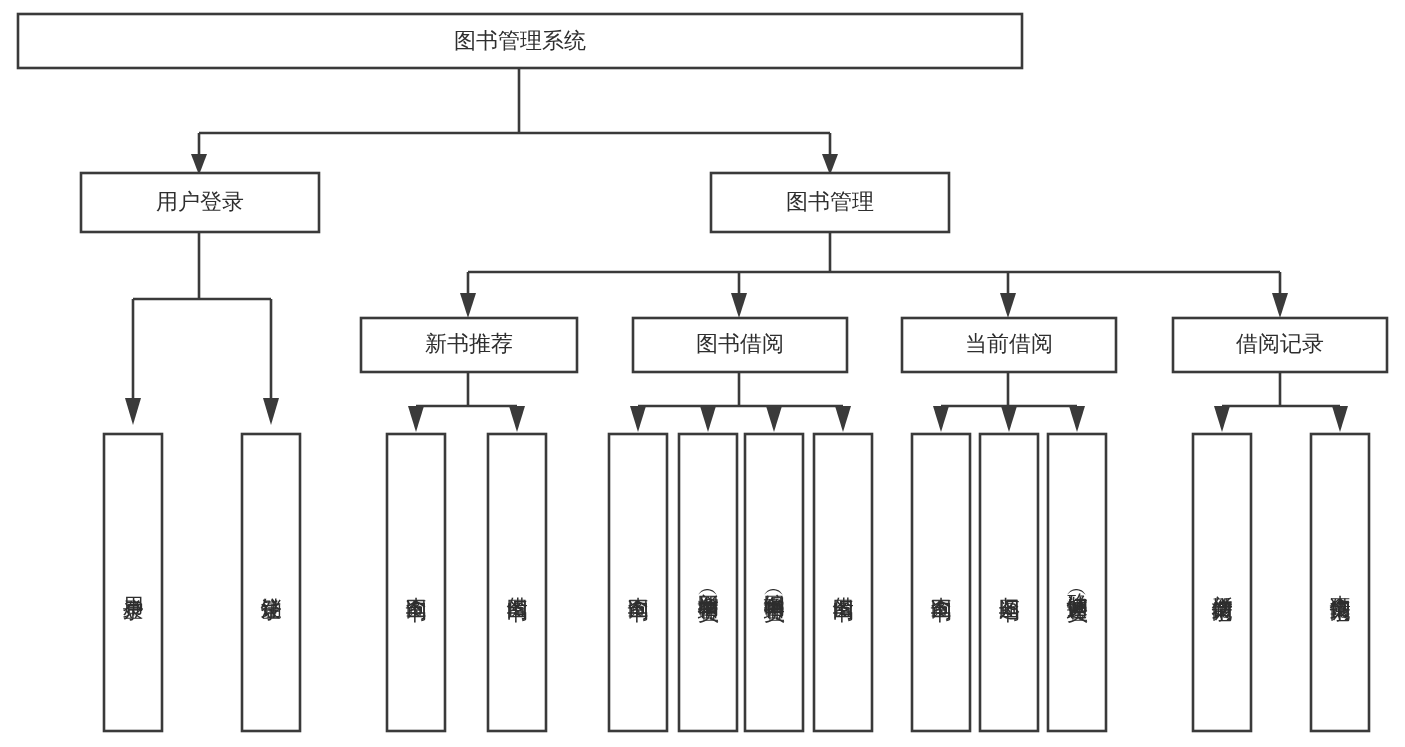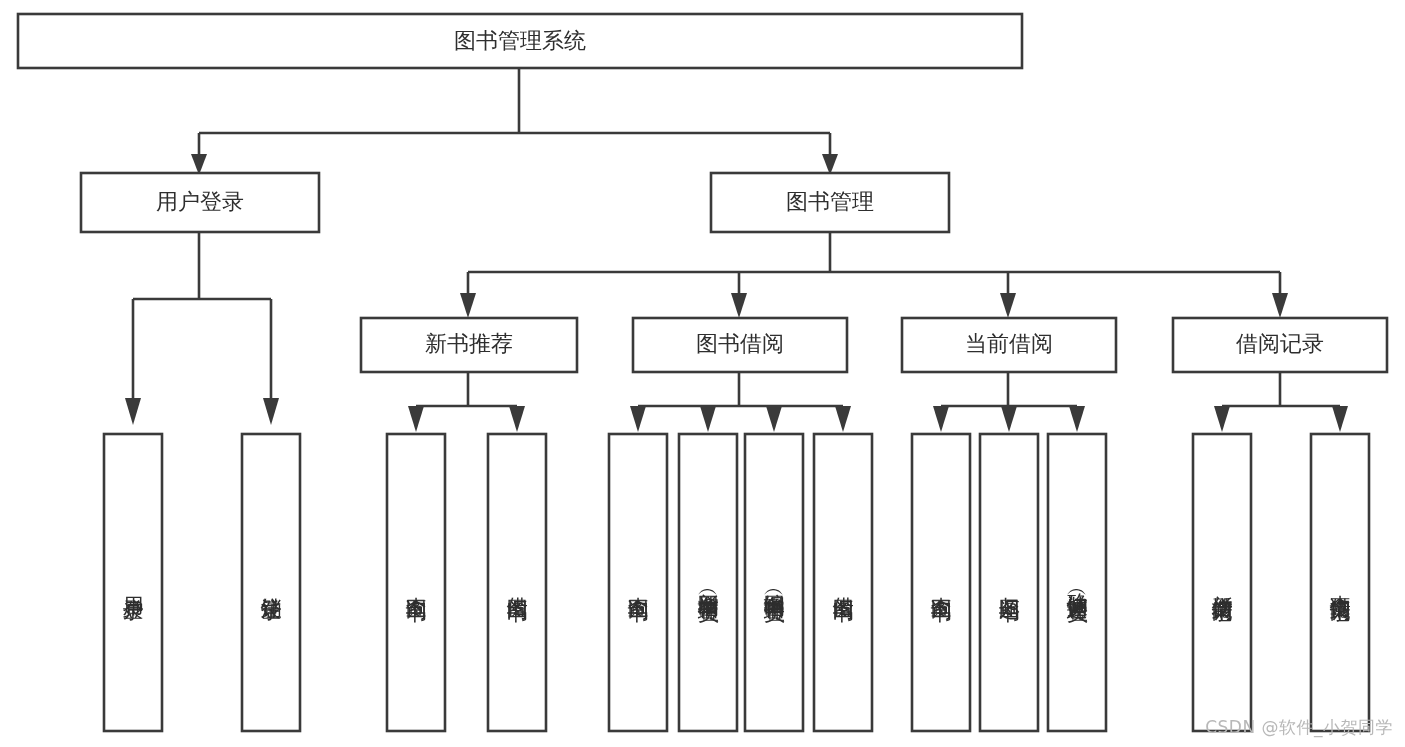--- a/index.html
+++ b/index.html
@@ -228,14 +228,13 @@
     <span class="node-label-v">确认归还（管理员）</span>
   </div>
 
   <div class="node-label-v-wrap" style="left:1193px; top:434px; width:58px; height:297px;">
     <span class="node-label-v">新增借阅记录</span>
   </div>
   <div class="node-label-v-wrap" style="left:1311px; top:434px; width:58px; height:297px;">
     <span class="node-label-v">查询借阅记录</span>
   </div>
 
-  <div class="watermark">CSDN @软件_小贺同学</div>
 </div>
 
 </body></html>

